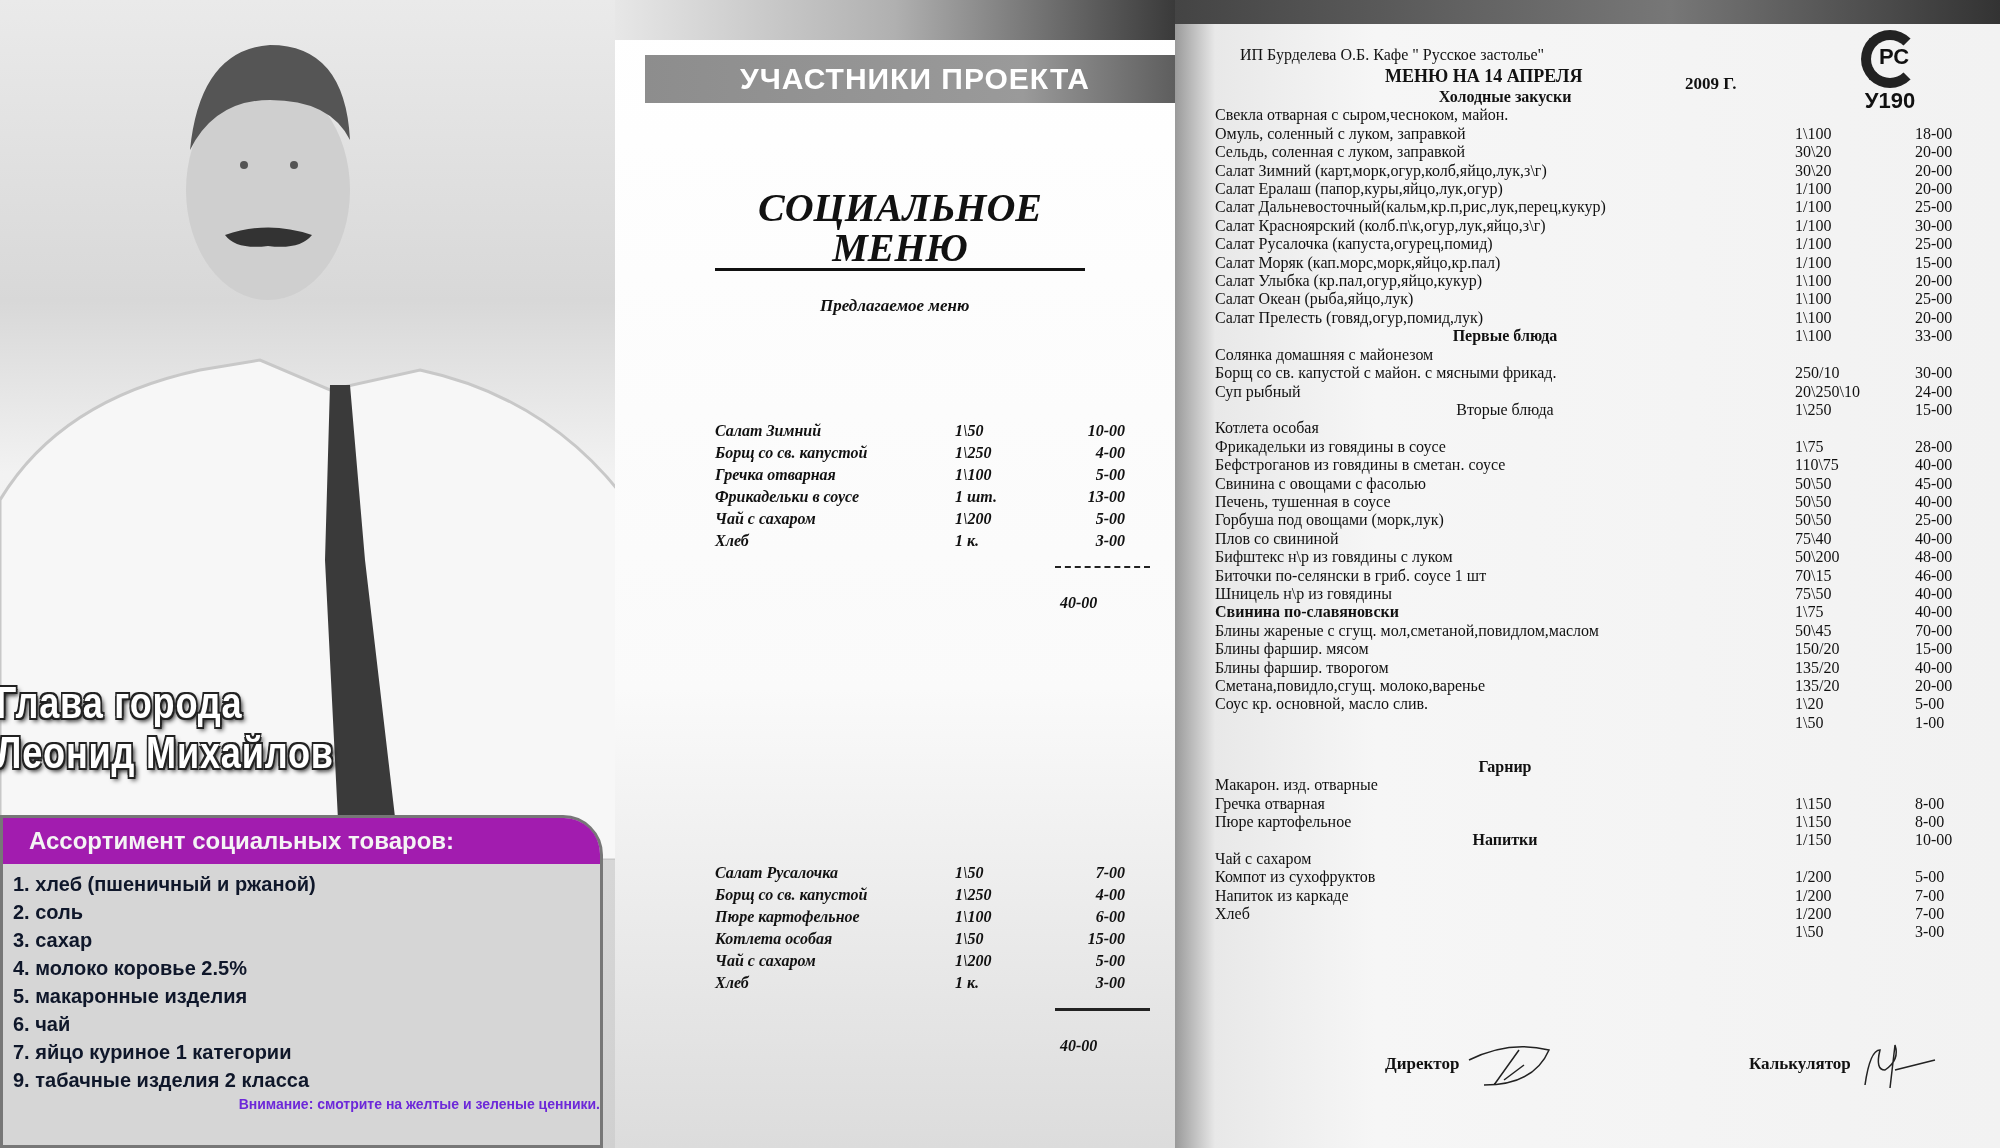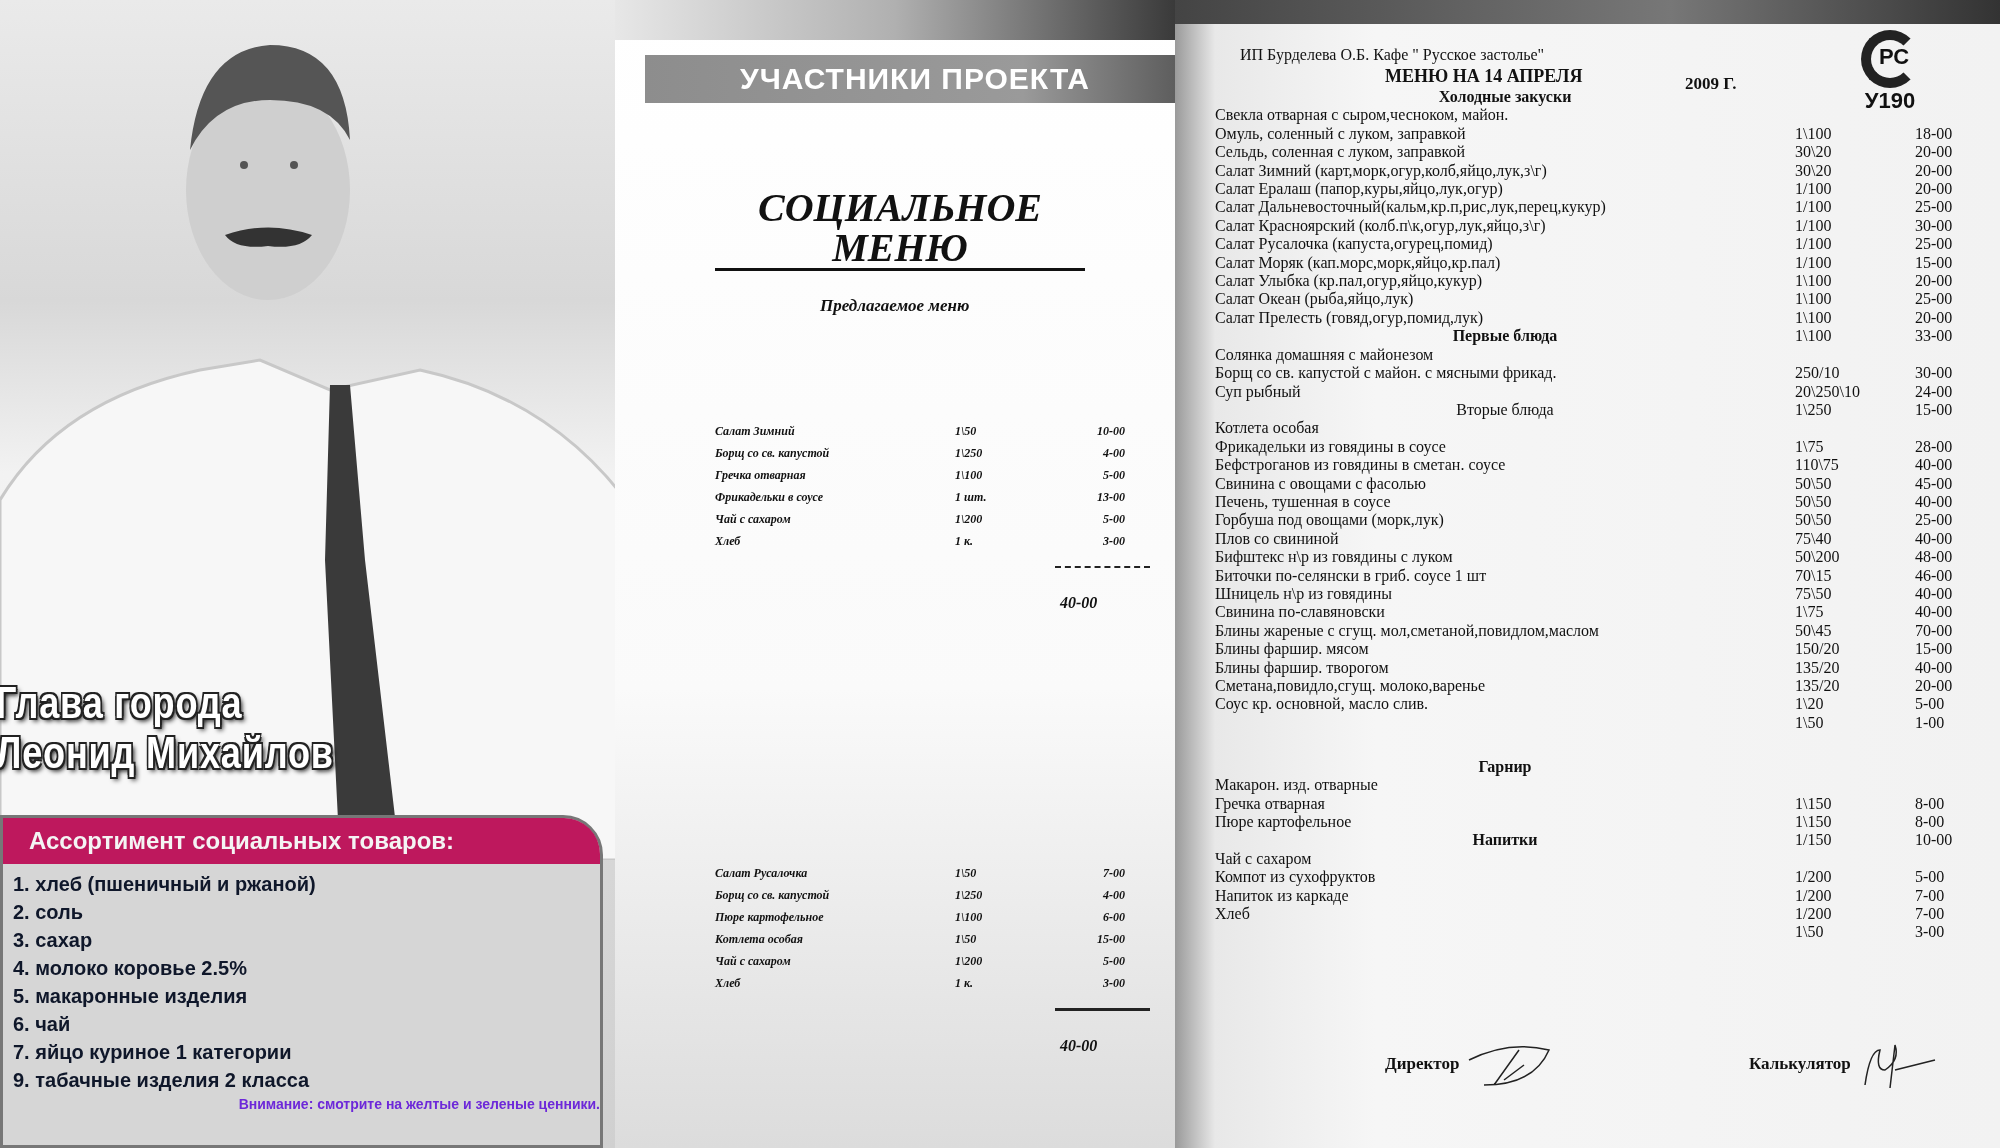--- a/index.html
+++ b/index.html
@@ -27,21 +27,21 @@
     transform: scaleX(0.82); transform-origin:left top;
     text-shadow: 2px 2px 0 #222, -2px -2px 0 #222, 2px -2px 0 #222, -2px 2px 0 #222, 3px 3px 6px #000;
     letter-spacing:1px;
   }
   .goods-box {
     position:absolute; left:0; top:815px; width:603px; height:333px;
     background:#d6d6d6; border:3px solid #777; border-radius:0 40px 0 0;
     box-sizing:border-box;
   }
   .goods-header {
-    height:46px; background:#be185d; border-radius:0 36px 0 0;
+    height:46px; background:#a21caf; border-radius:0 36px 0 0;
     color:#f4f4f4; font-family:"Liberation Sans", sans-serif; font-weight:bold;
     font-size:24px; line-height:46px; padding-left:26px;
   }
   .goods-list { list-style:none; margin:6px 0 0 0; padding:0 0 0 10px; }
   .goods-list li {
     font-family:"Liberation Sans", sans-serif; font-weight:bold; font-size:20px;
     line-height:28px; color:#0f172a;
   }
   .goods-note {
     font-family:"Liberation Sans", sans-serif; font-weight:bold; font-size:14px;
@@ -64,21 +64,21 @@
   }
   .social-title {
     position:absolute; left:100px; top:188px; width:370px;
     font-style:italic; font-weight:bold; font-size:40px; text-align:center;
     border-bottom:3px solid #111; line-height:40px;
   }
   .proposed {
     position:absolute; left:205px; top:296px; font-style:italic; font-weight:bold; font-size:17px;
   }
   .mtable { position:absolute; left:100px; width:430px; }
-  .mrow { display:flex; font-style:italic; font-weight:bold; font-size:12px; line-height:22px; }
+  .mrow { display:flex; font-style:italic; font-weight:bold; font-size:16px; line-height:22px; }
   .mrow .n { width:240px; }
   .mrow .w { width:80px; }
   .mrow .p { width:90px; text-align:right; }
   .mline { margin-left:340px; width:95px; border-top:2px dashed #222; margin-top:14px; }
   .mline.solid { border-top:3px solid #222; }
   .mtotal { margin-left:345px; margin-top:26px; font-style:italic; font-weight:bold; font-size:16px; }
   
   .right {
     position:absolute; left:1175px; top:0; width:825px; height:1148px;
     background: linear-gradient(90deg,#9a9a9a 0px,#e8e8e8 40px,#f6f6f6 200px,#f2f2f2 100%);
@@ -89,21 +89,21 @@
   .rs-date { position:absolute; left:510px; top:74px; font-weight:bold; font-size:17px; }
   .cert { position:absolute; left:680px; top:30px; width:70px; text-align:center; }
   .cert-logo { width:58px; height:58px; border-radius:50%; border:10px solid #222; box-sizing:border-box; border-right-color:transparent; margin:0 auto; position:relative; }
   .cert-logo span { position:absolute; left:8px; top:4px; font-family:"Liberation Sans",sans-serif; font-weight:bold; font-size:22px; }
   .cert-code { font-family:"Liberation Sans",sans-serif; font-weight:bold; font-size:22px; }
   .rs-body { position:absolute; left:40px; top:88px; width:770px; }
   .rs-row { display:flex; font-size:16px; line-height:18.4px; }
   .rs-row .n { width:580px; }
   .rs-row .w { width:120px; }
   .rs-row .p { width:70px; text-align:left; }
-  .rs-row.bold .n { font-weight:normal; }
+  .rs-row.bold .n { font-weight:bold; }
   .signs { position:absolute; left:210px; top:1040px; width:560px; display:flex; justify-content:space-between; font-weight:bold; font-size:17px; }
   .sig { display:inline-block; width:90px; height:50px; vertical-align:middle; }
 </style>
 </head>
 <body>
 
 <div class="poster">
   <div class="photo-bg"></div>
   <svg class="person" viewBox="0 0 640 860">
     <path d="M0,860 L0,500 Q60,400 200,370 L260,360 L330,390 L420,370 Q560,400 640,520 L640,860 Z" fill="#f7f7f7" stroke="#c8c8c8" stroke-width="3"></path>

